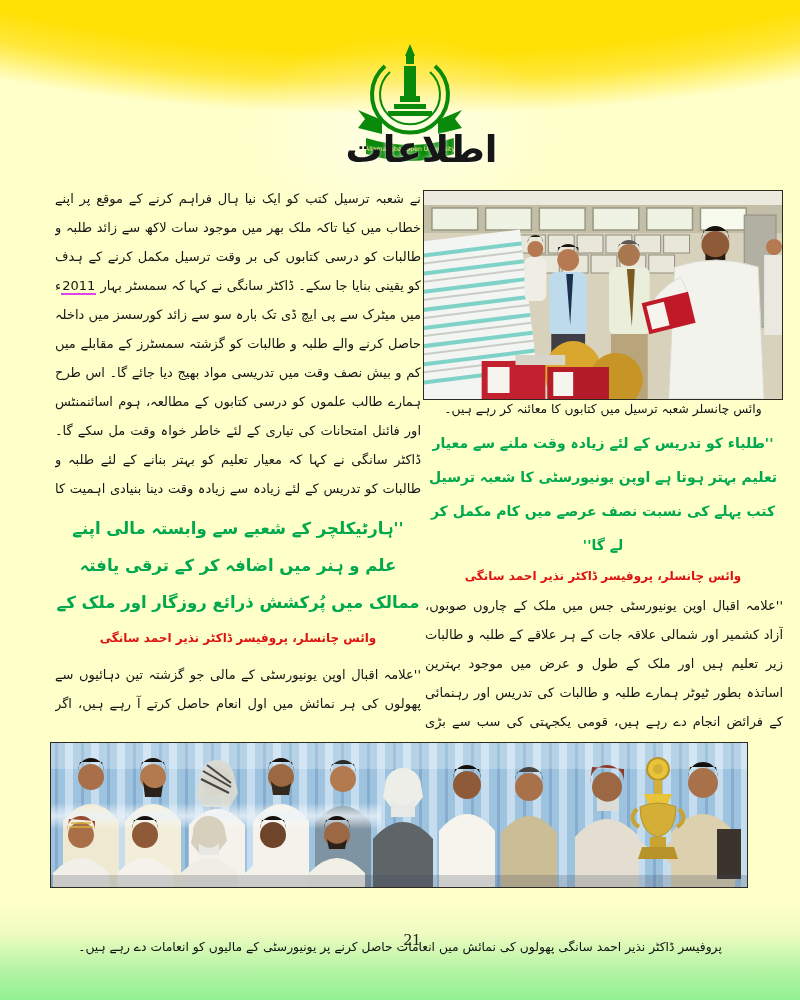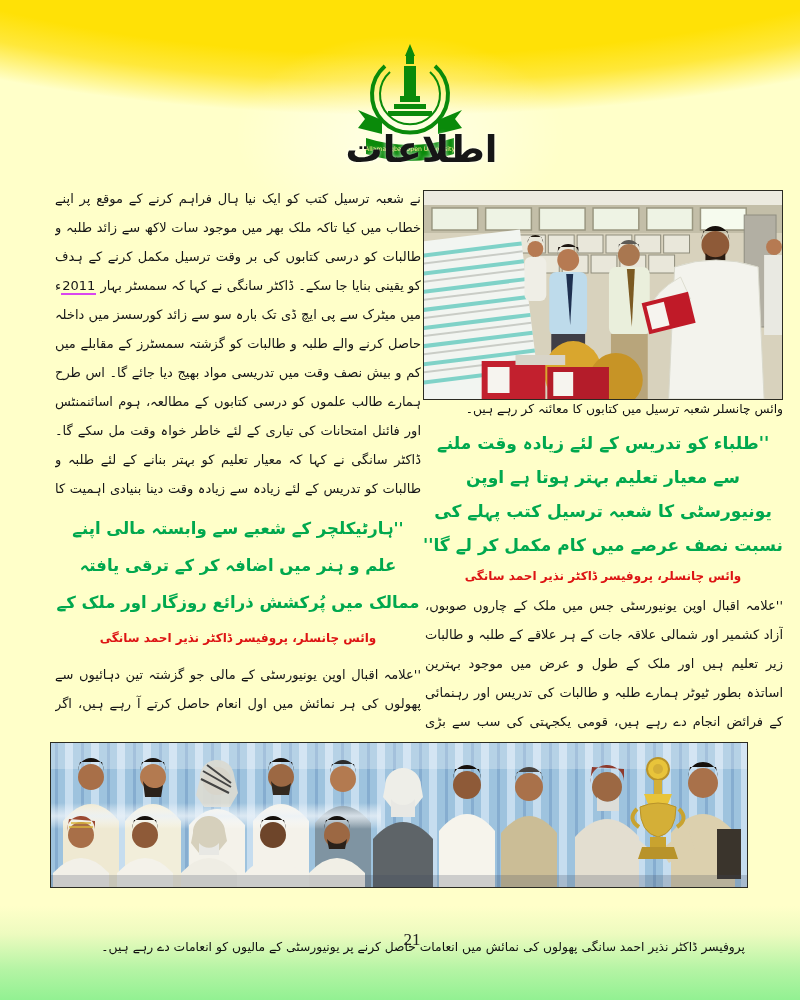--- a/index.html
+++ b/index.html
@@ -15,28 +15,28 @@
   .glow{left:235px;top:35px;width:330px;height:200px;border-radius:50%;
     background:radial-gradient(closest-side,rgba(255,255,255,0.55),rgba(255,255,255,0));}
   .page-title{left:0;top:128px;width:781px;text-align:center;
     font-size:37px;font-weight:bold;color:#CC1010;
     text-shadow:0 0 4px rgba(255,255,255,.8);padding-left:31px;}
   
   .urdu{direction:rtl;unicode-bidi:embed;color:#161616;}
   .para{font-size:13px;line-height:29px;text-align:justify;overflow:hidden;}
   .quote{color:#00A84E;text-align:center;font-weight:bold;overflow:hidden;}
   .attr{color:#DD1414;text-align:center;font-weight:bold;font-size:12px;line-height:28px;}
-  .caption{font-size:12.3px;color:#111;}
+  .caption{font-size:12.3px;text-align:center;color:#111;}
   .year{border-bottom:2px solid #d946ef;direction:ltr;unicode-bidi:bidi-override;padding:0 1px;}
   .p1{left:55px;top:184px;width:366px;height:324px;}
   .q1{left:55px;top:510px;width:366px;height:112px;font-size:16.5px;line-height:37px;}
   .a1{left:55px;top:624px;width:366px;}
   .p2{left:55px;top:660px;width:366px;height:62px;}
   .cap1{left:423px;top:402px;width:360px;}
-  .q2{left:423px;top:426px;width:360px;height:136px;font-size:17px;line-height:34px;}
+  .q2{left:423px;top:426px;width:360px;height:136px;font-size:14px;line-height:34px;}
   .a2{left:423px;top:562px;width:360px;}
   .p3{left:425px;top:591px;width:358px;height:150px;}
   .cap2{left:55px;top:940px;width:690px;}
   .page-num{left:12px;top:930px;width:800px;text-align:center;
     font-family:"Liberation Serif",serif;font-size:17px;color:#222;}
   
   .photo{border:1.5px solid #2b2b22;background:#cfc9b4;box-sizing:border-box;}
   .photo1{left:423px;top:190px;width:360px;height:210px;}
   .photo2{left:50px;top:742px;width:698px;height:146px;}
   .photo svg{display:block;width:100%;height:100%;}

